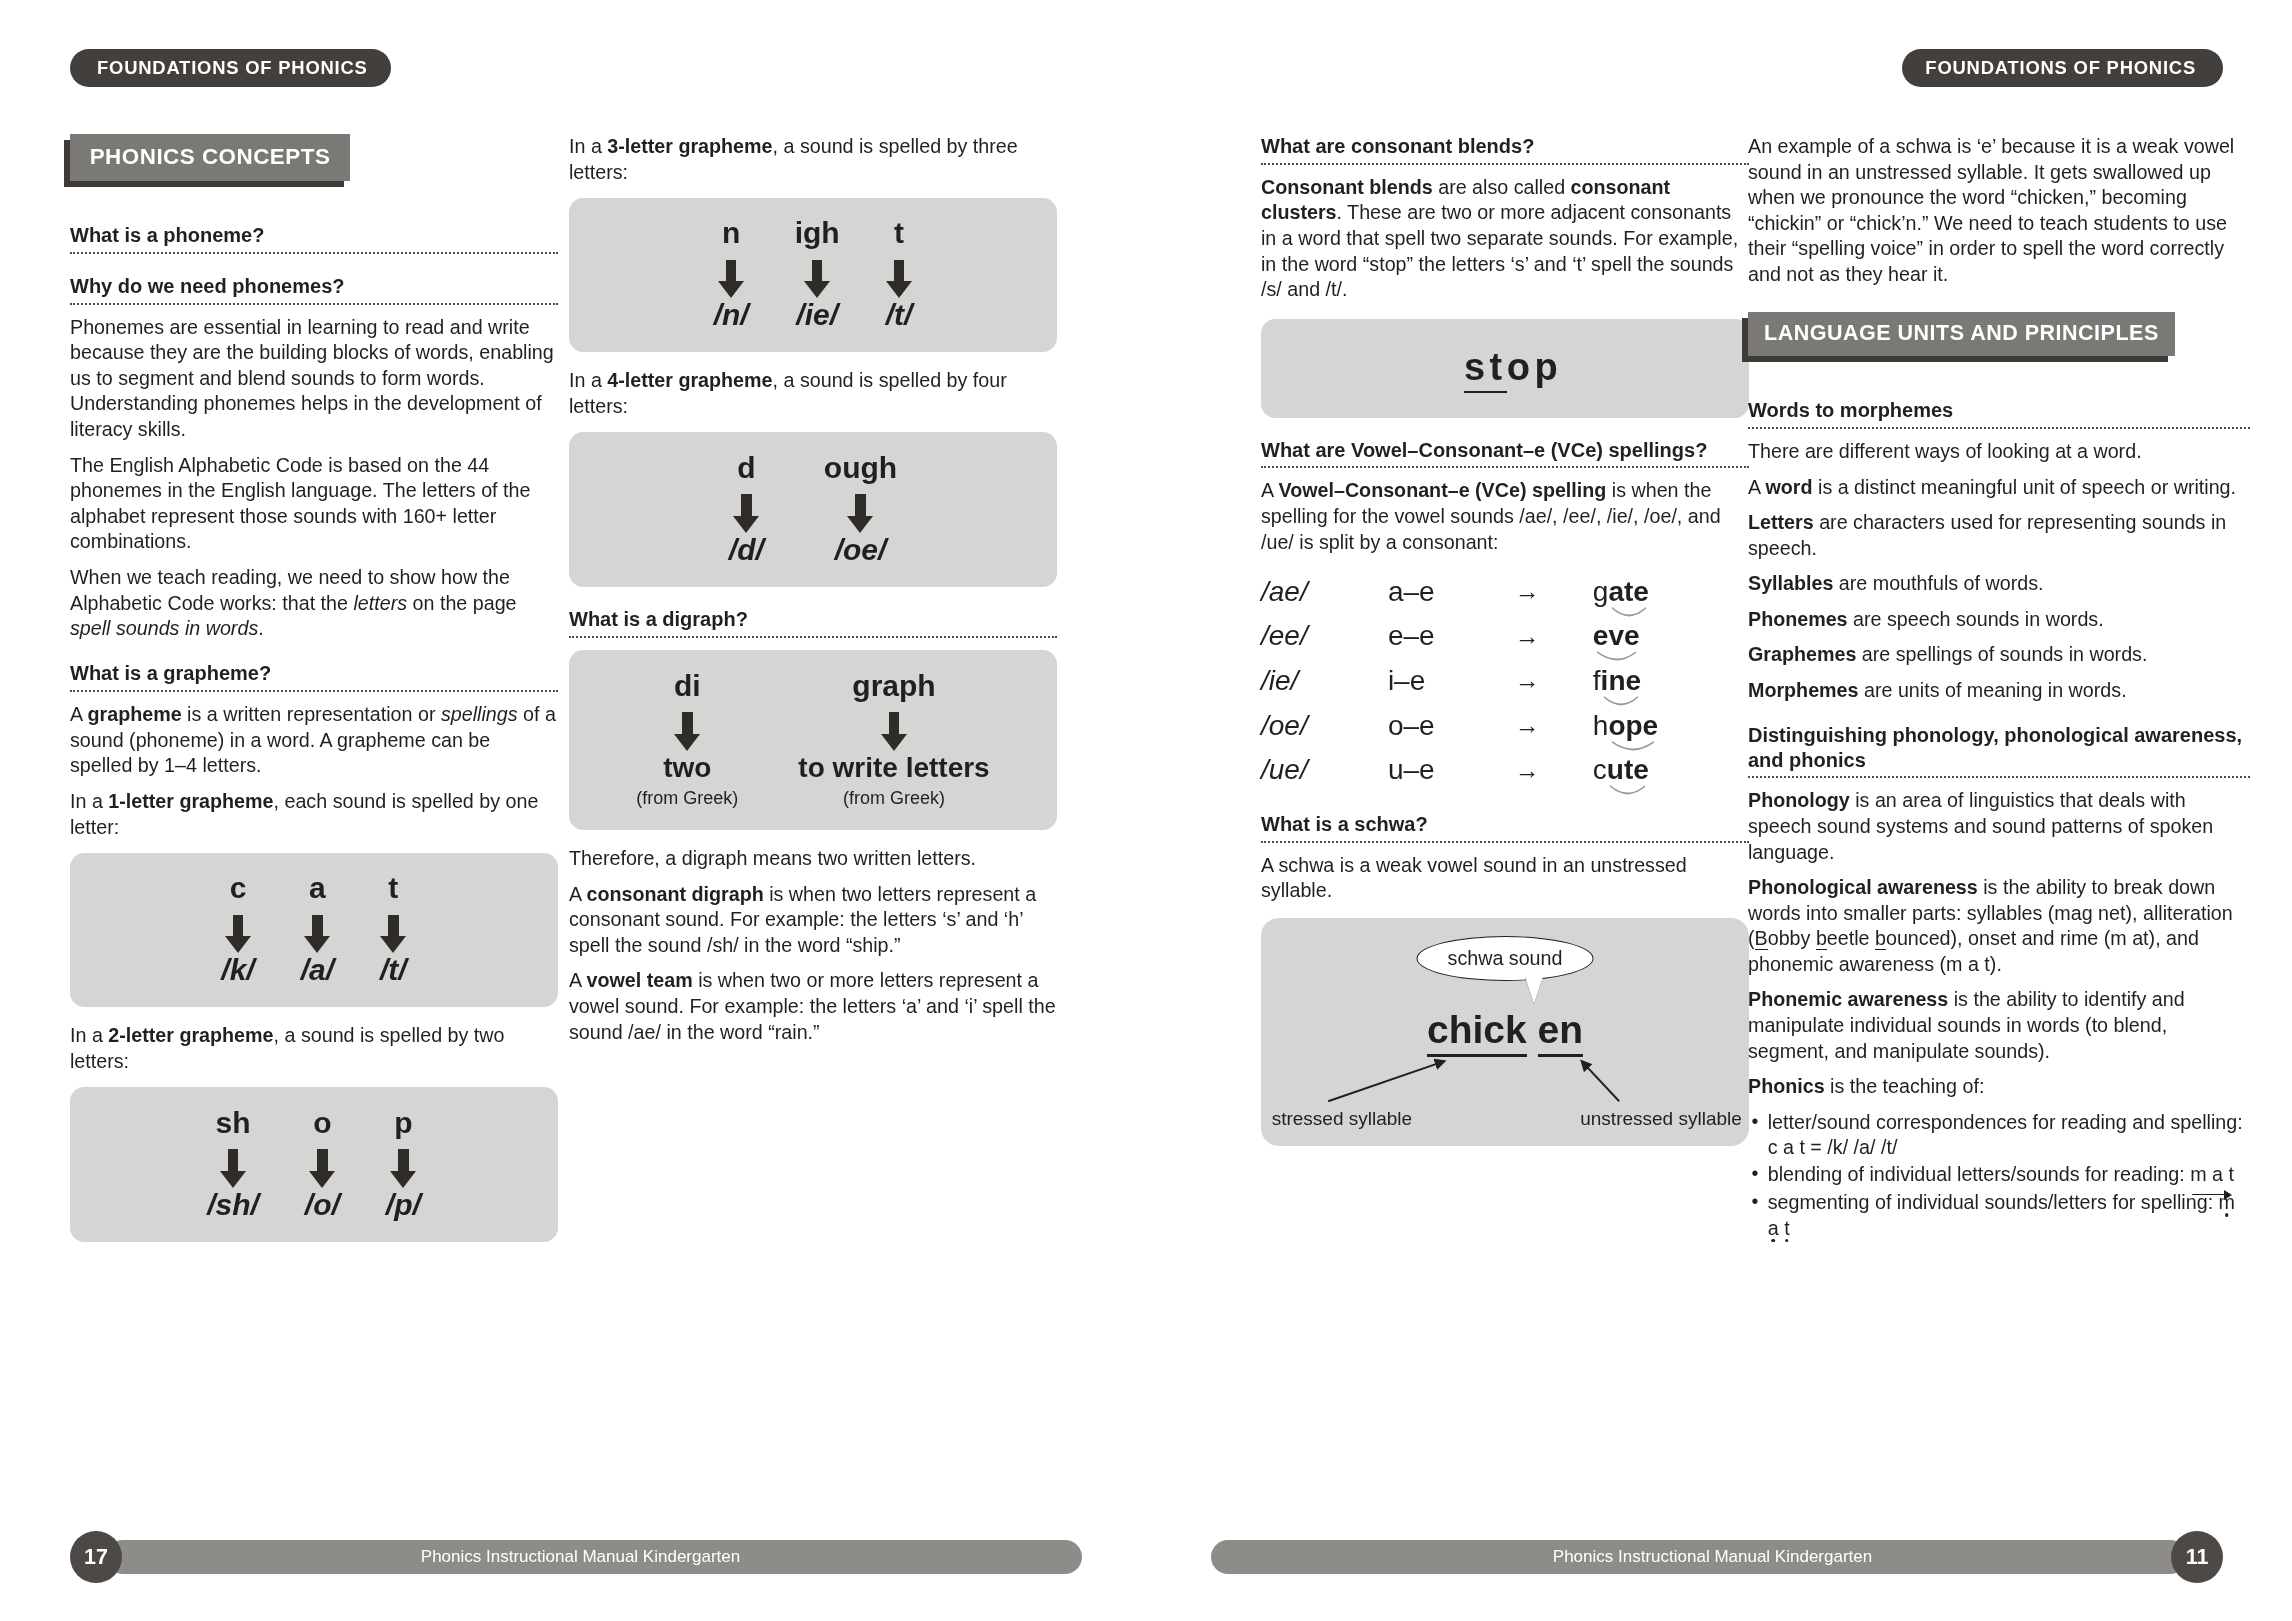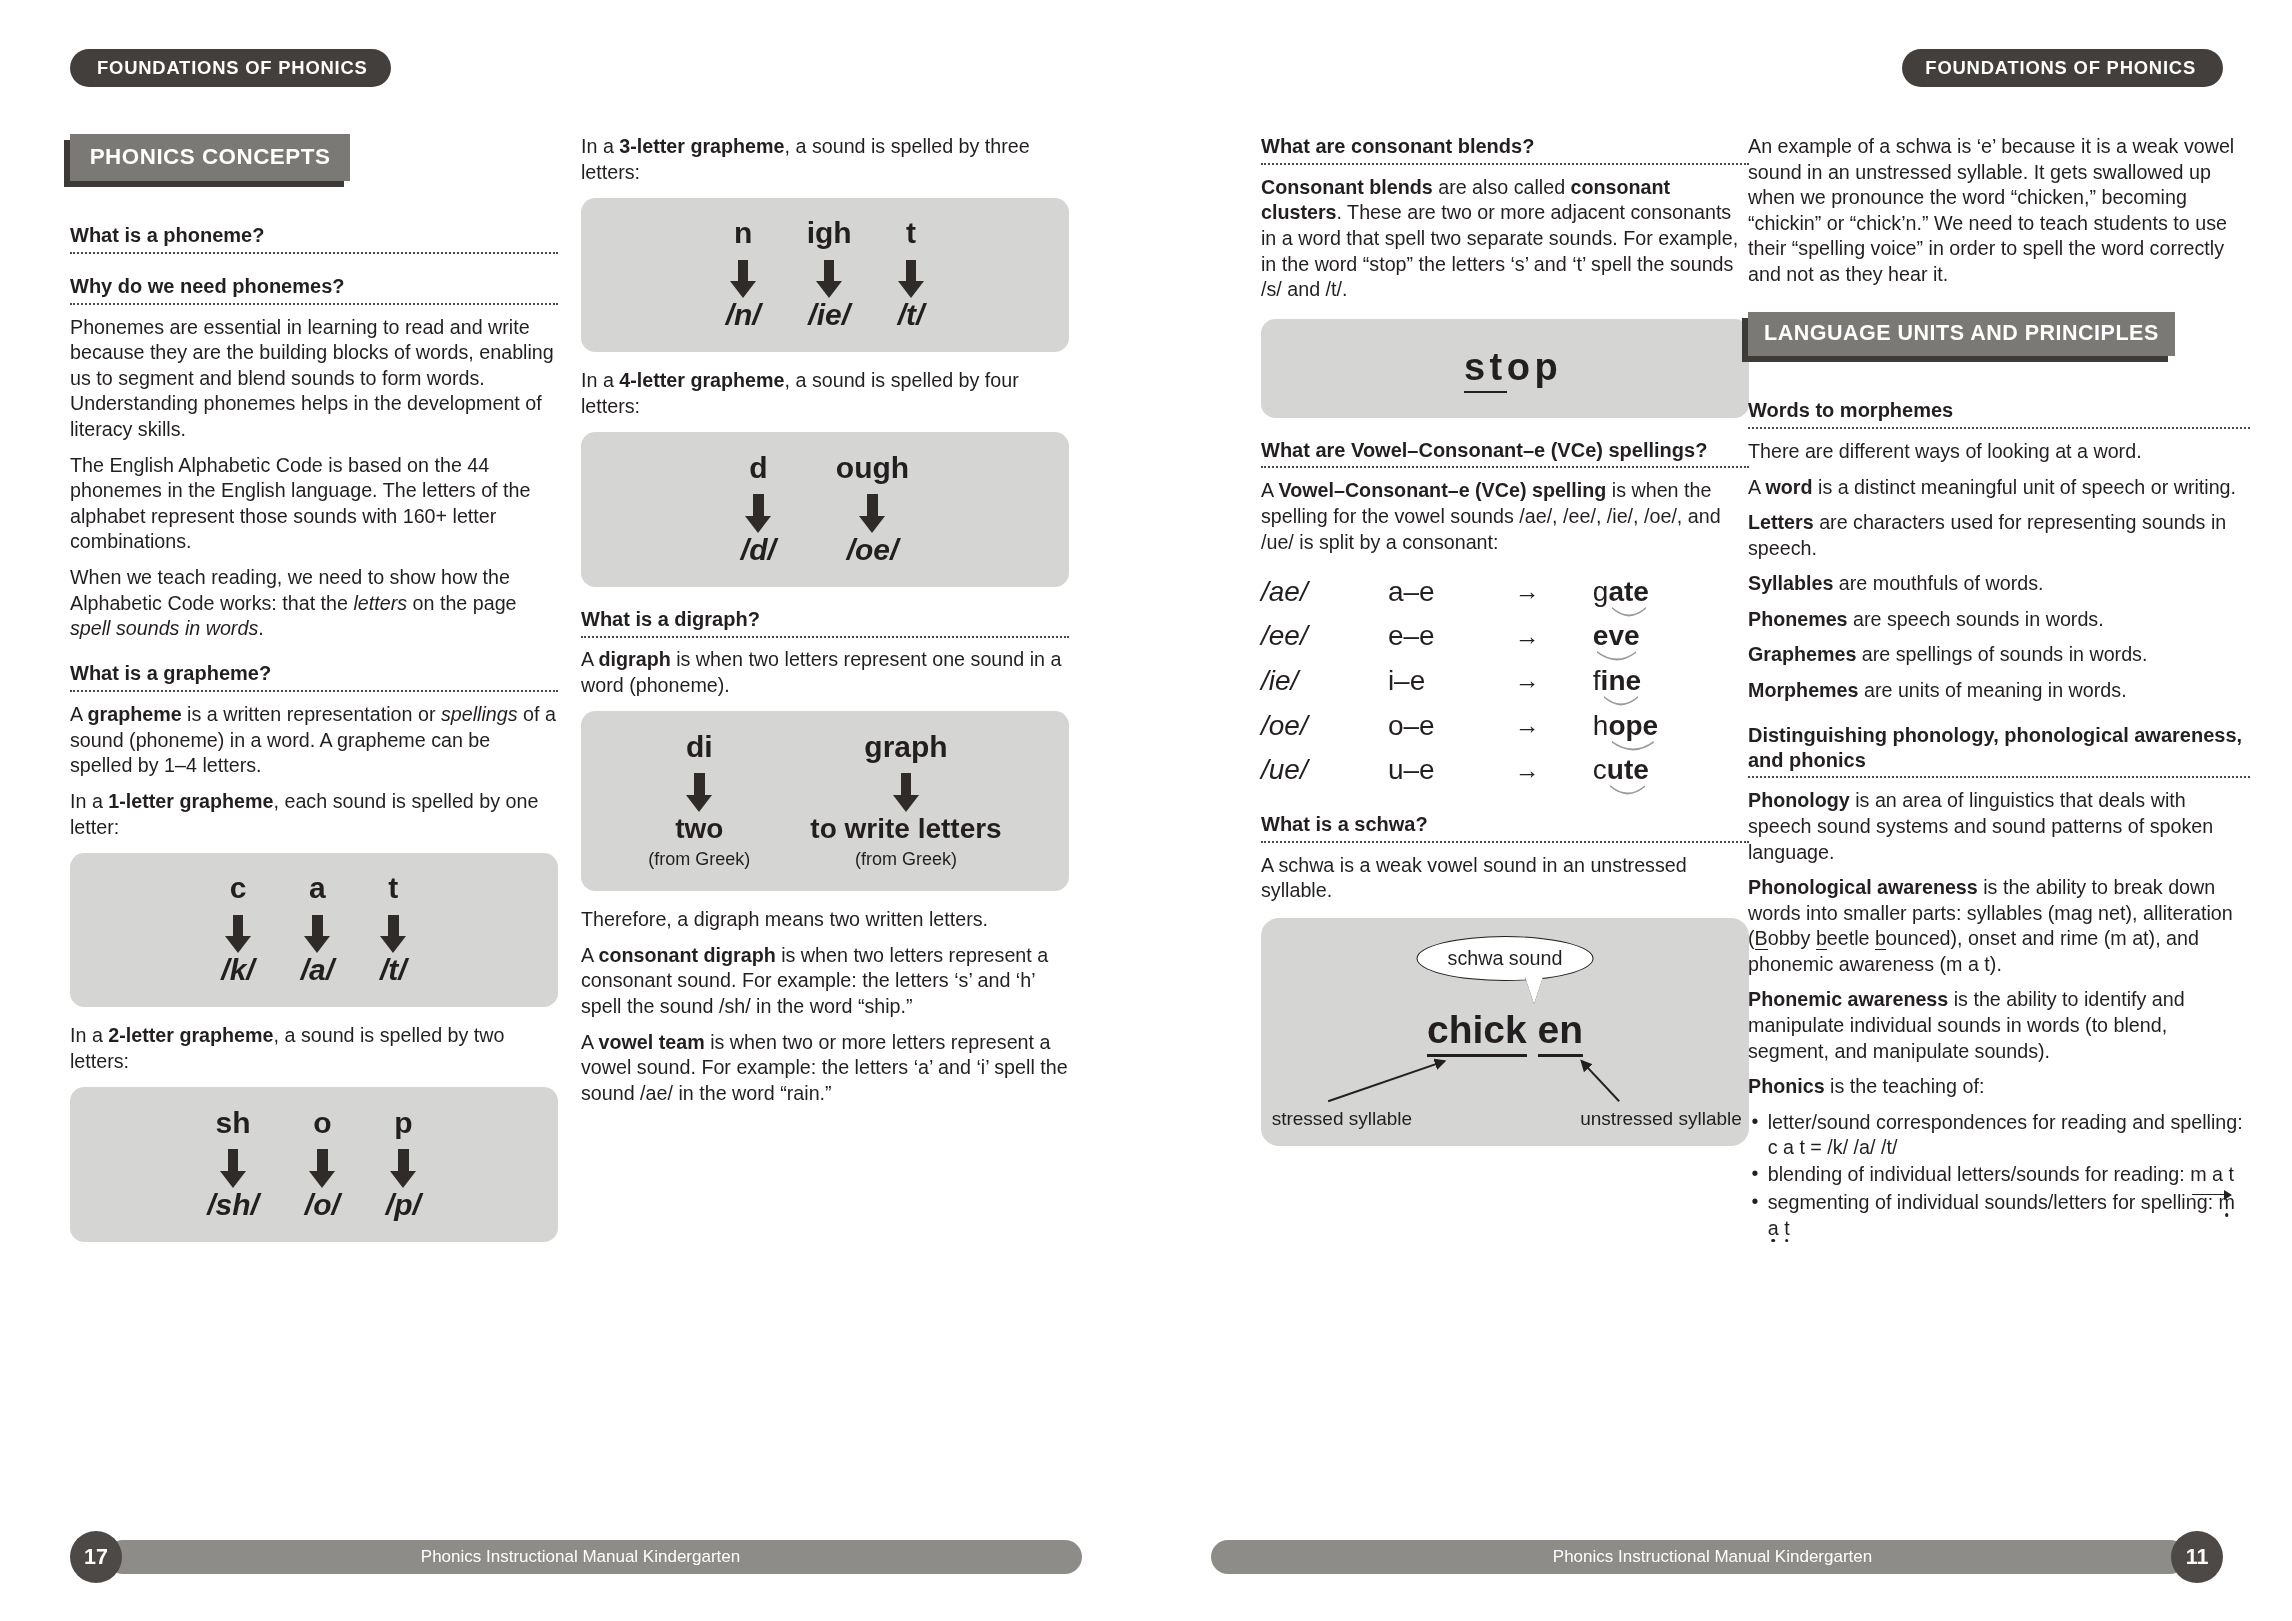--- a/index.html
+++ b/index.html
@@ -33,21 +33,21 @@
   .runhead.left  { left: 70px; padding: 0 23px 0 27px; }
   .runhead.right { right: 70px; padding: 0 27px 0 23px; }
 
   
   .col {
     position: absolute;
     top: 134px;
     width: 484px;
   }
   .col.c1 { left: 70px;   width: 488px; }
-  .col.c2 { left: 581px;  width: 488px; }
+  .col.c2 { left: 569px;  width: 488px; }
   .col.c3 { left: 1261px; width: 488px; }
   .col.c4 { left: 1748px; width: 502px; }
 
   
   .banner-wrap {
     position: relative;
     display: inline-block;
     margin-bottom: 23px;
   }
   .banner {
@@ -446,21 +446,20 @@
         <div class="gletter">ough</div>
         <div class="arrow-d">
             <span class="shaft"></span>
             <span class="head"></span>
           </div>
         <div class="gsound">/oe/</div>
       </div>
     </div>
 
     <h3 class="q">What is a digraph?</h3>
-    <p class="t">A <b>digraph</b> is when two letters represent one sound in a word (phoneme).</p>
 
     <div class="gbox wide">
       <div class="gcell">
         <div class="gletter">di</div>
         <div class="arrow-d">
             <span class="shaft"></span>
             <span class="head"></span>
           </div>
         <div class="gsub">two</div>
         <div class="gnote">(from Greek)</div>

